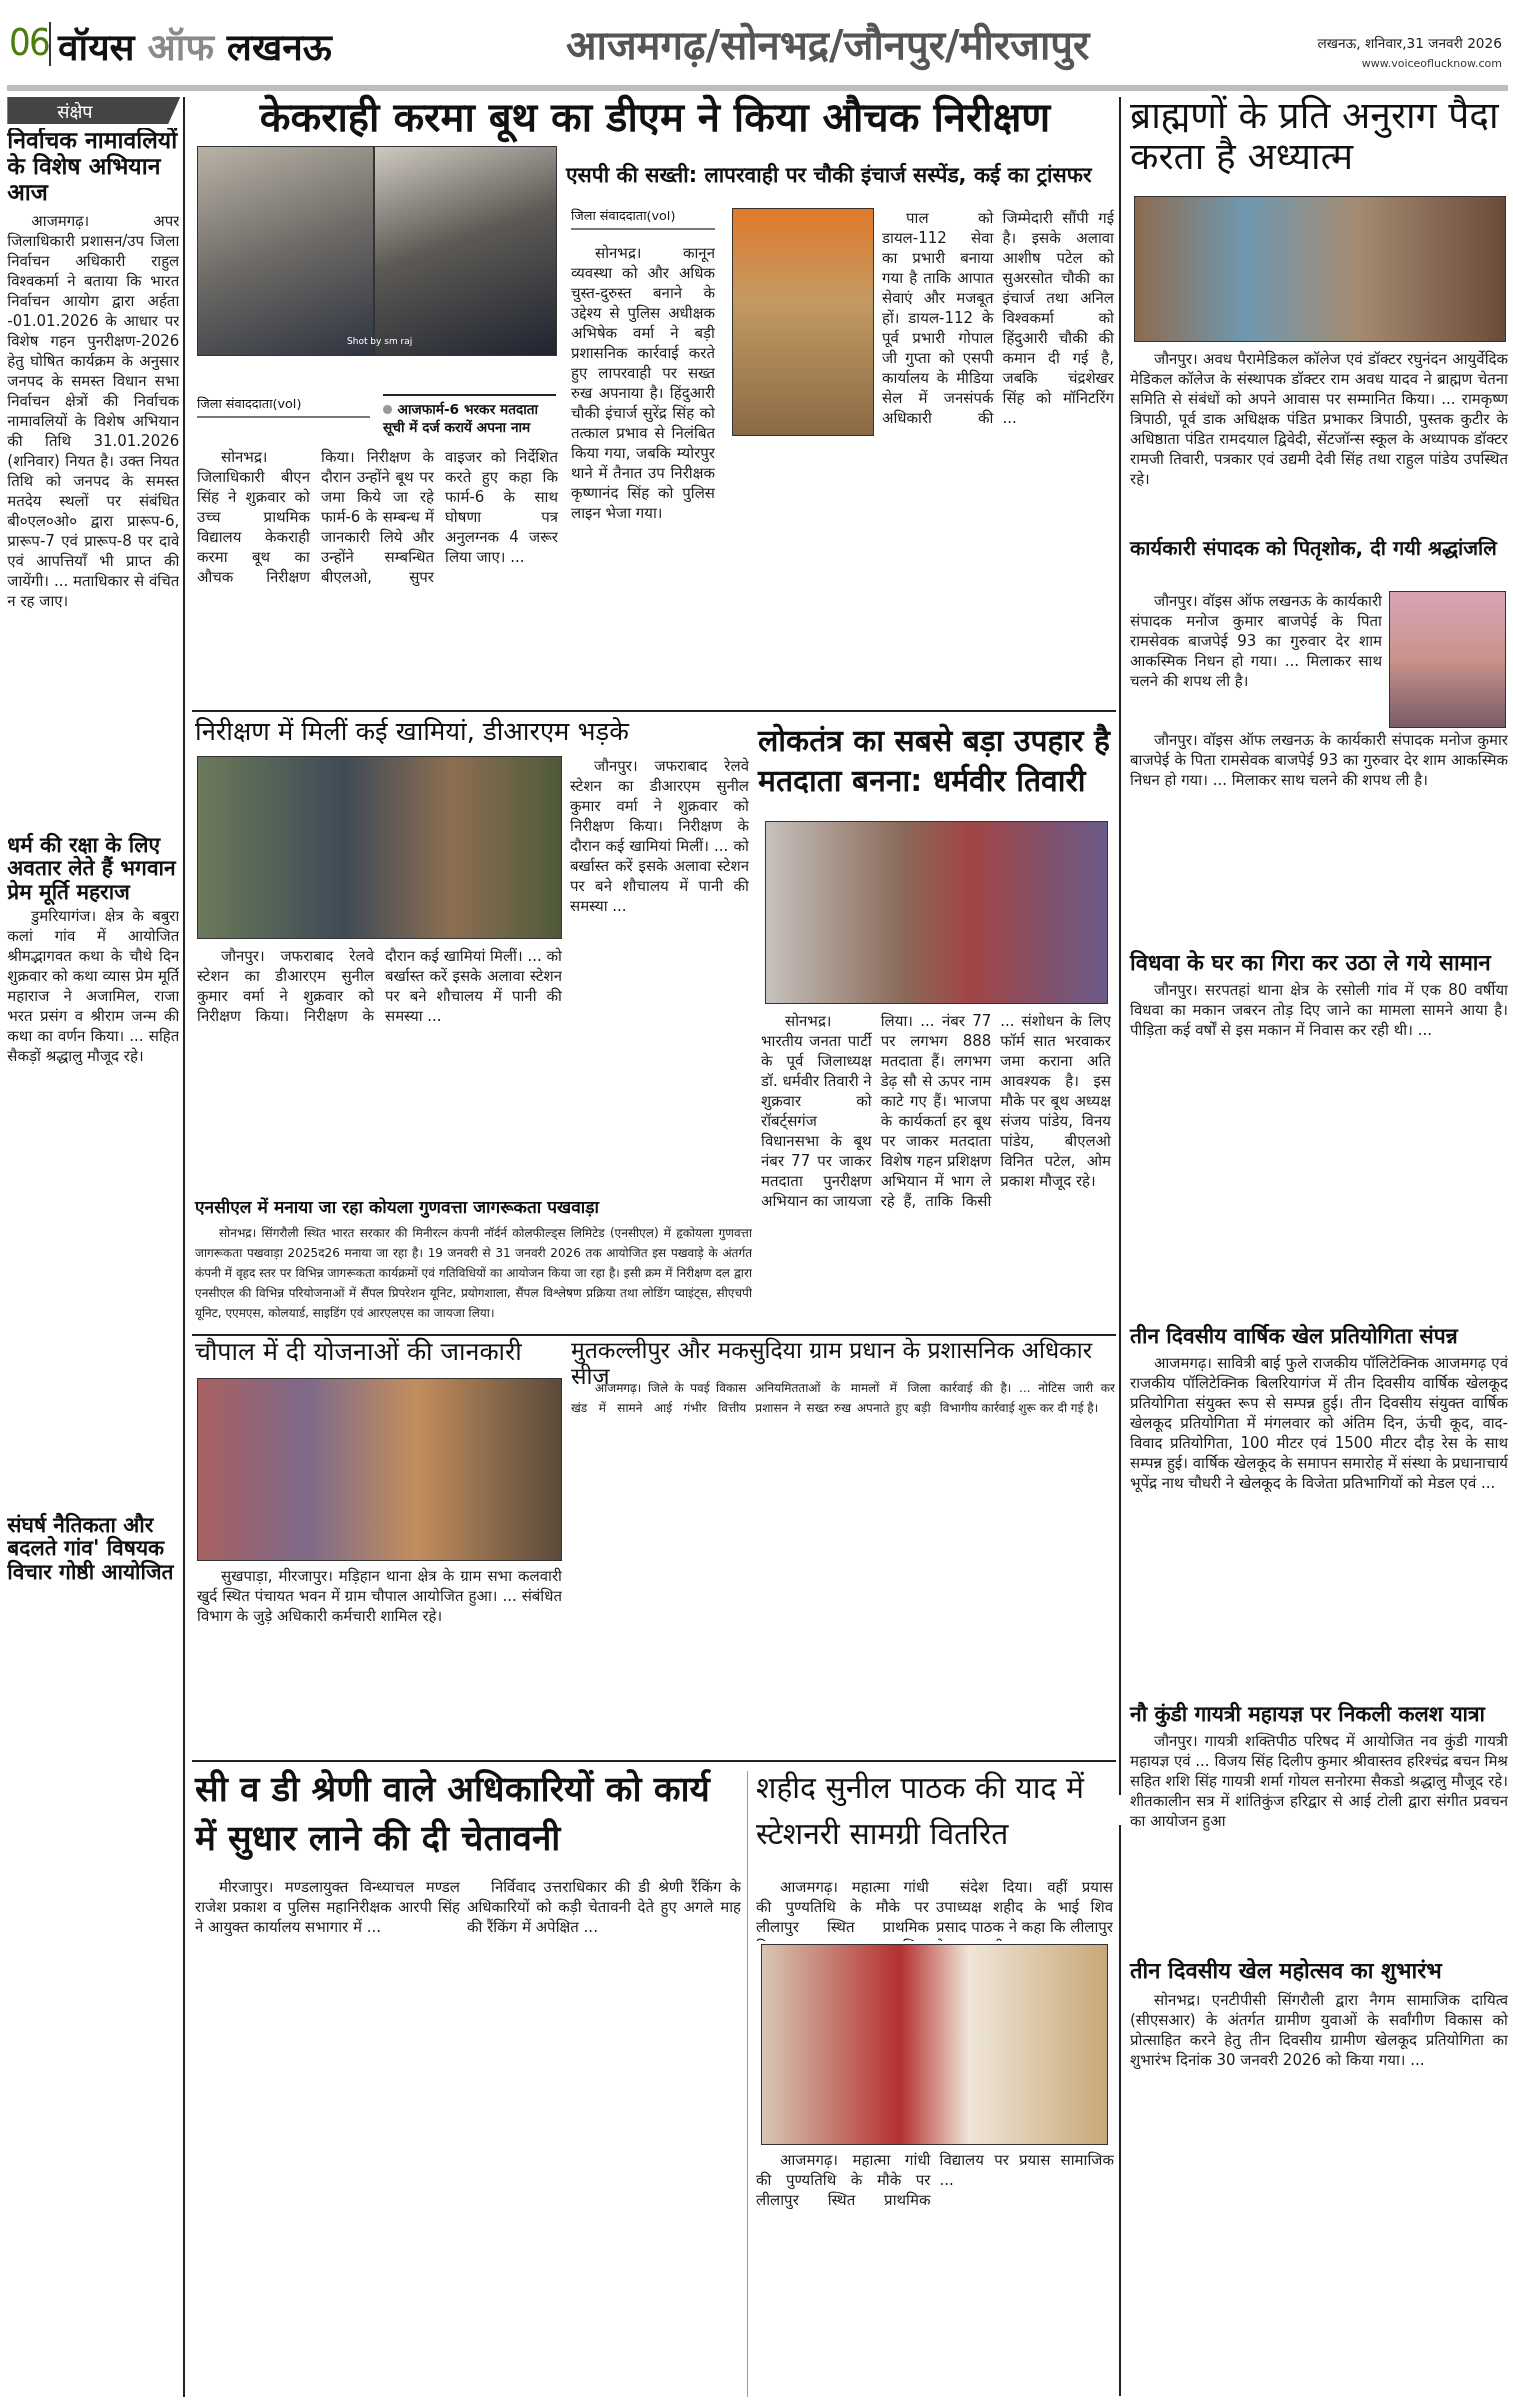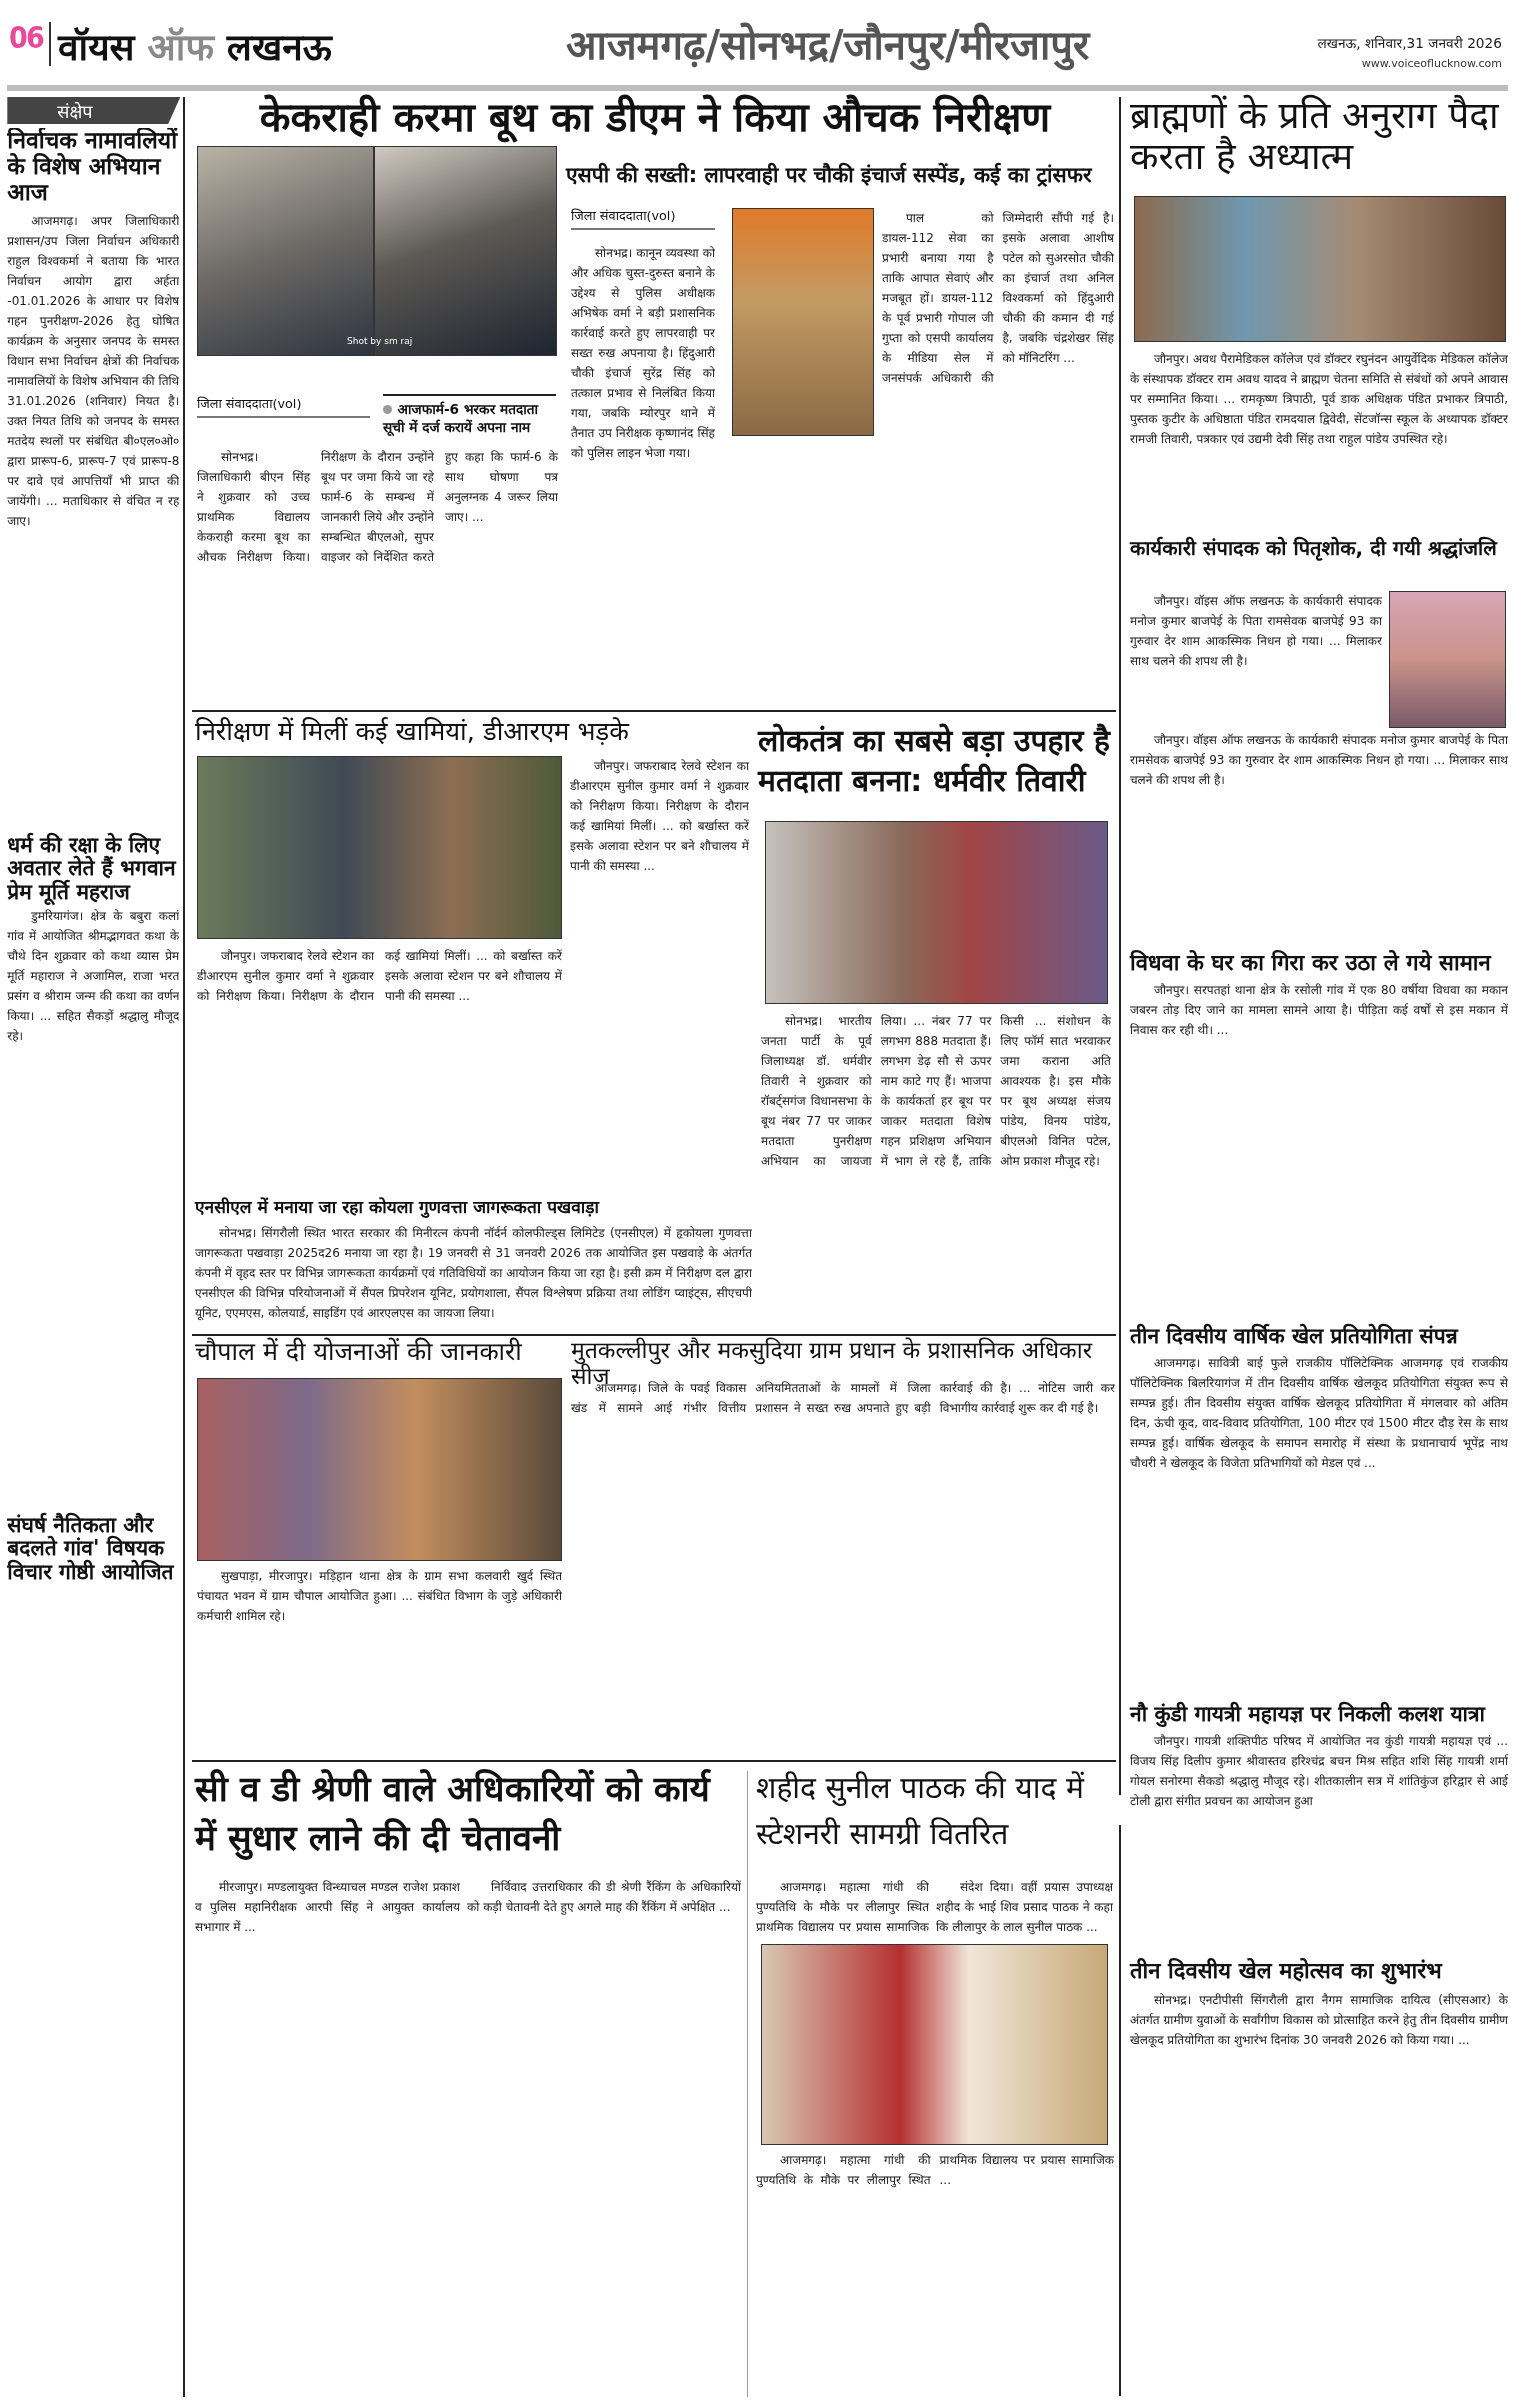--- a/index.html
+++ b/index.html
@@ -1,30 +1,30 @@
 <!DOCTYPE html>
 <html style="font-size:14.6px"><head>
 <meta charset="utf-8">
 <style>
 *{box-sizing:border-box;margin:0;padding:0}
 body{width:1513px;height:2401px;background:#fff;font-family:"DejaVu Sans",sans-serif;color:#111;overflow:hidden;position:relative}
 .abs{position:absolute}
 .masthead{left:0;top:0;width:1513px;height:82px}
-.pageno{left:9px;top:20px;font-size:30px;font-weight:bold;color:#ec4899;font-family:"DejaVu Sans Condensed","DejaVu Sans",sans-serif;letter-spacing:-1.8px}
+.pageno{left:9px;top:20px;font-size:38px;font-weight:normal;color:#4d7c0f;font-family:"DejaVu Sans Condensed","DejaVu Sans",sans-serif;letter-spacing:-1.8px}
 .pipe{left:49px;top:22px;width:1.8px;height:44px;background:#333}
 .brand{left:58px;top:20px;font-size:37px;font-weight:bold;color:#111;font-family:"DejaVu Sans",sans-serif}
 .brand .mid{color:#8a8a8a}
 .section{left:566px;top:16.4px;font-size:40px;font-weight:bold;color:#555;font-family:"DejaVu Sans",sans-serif}
 .date{right:11px;top:33px;font-size:13.7px;color:#222}
 .url{right:11px;top:57px;font-size:11px;color:#333}
 .rule{left:7.3px;top:85px;width:1501px;height:6.4px;background:#bdbdbd}
 .col{position:absolute;overflow:hidden}
 .vline{position:absolute;width:1.8px;background:#222}
 .hl{font-weight:bold;line-height:1.12;color:#111}
-.body{font-size:12px;line-height:20px;text-align:justify;color:#1a1a1a}
+.body{font-size:15px;line-height:20px;text-align:justify;color:#1a1a1a}
 .body p{text-indent:24px}
 .photo{position:absolute;background:linear-gradient(135deg,#8b7765 0%,#a89a88 30%,#5e6a72 60%,#3f3b37 100%);border:1.8px solid #333}
 .kicker{left:7.3px;top:97px;width:173px;height:27px;background:#444;clip-path:polygon(0 0,100% 0,93% 100%,0 100%);color:#fff;font-size:18px;padding:1.8px 0 0 50px}
 .byline{font-size:12.8px;border-bottom:2.7px solid #777;padding-bottom:3.7px}
 .bullet{display:inline-block;width:9px;height:9px;border-radius:50%;background:#999;margin-right:5.5px}
 .hr{position:absolute;height:1.8px;background:#222}
 </style>
 </head>
 <body>
 

